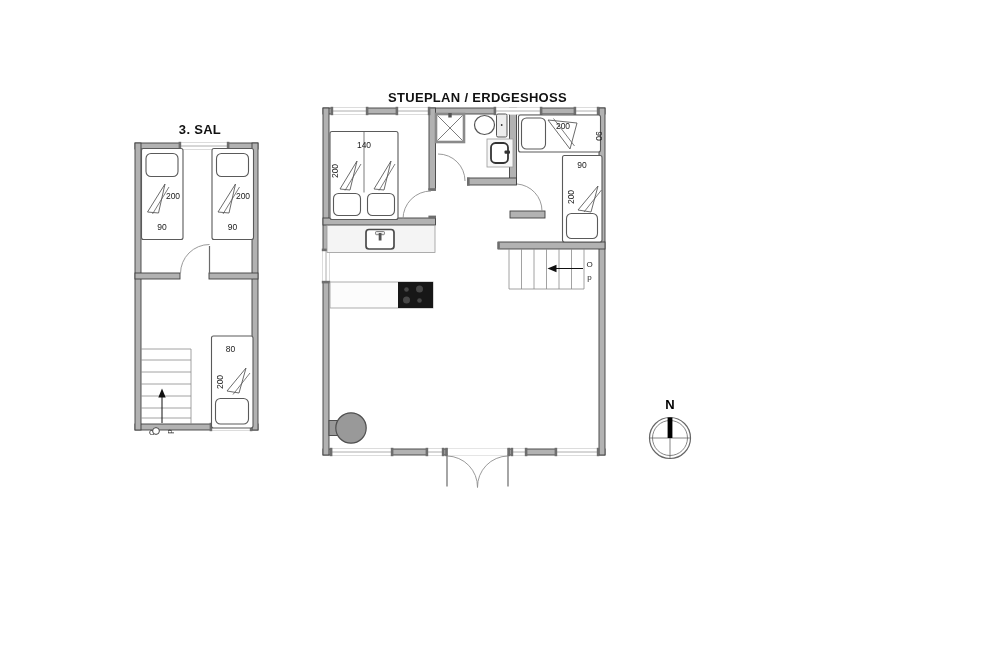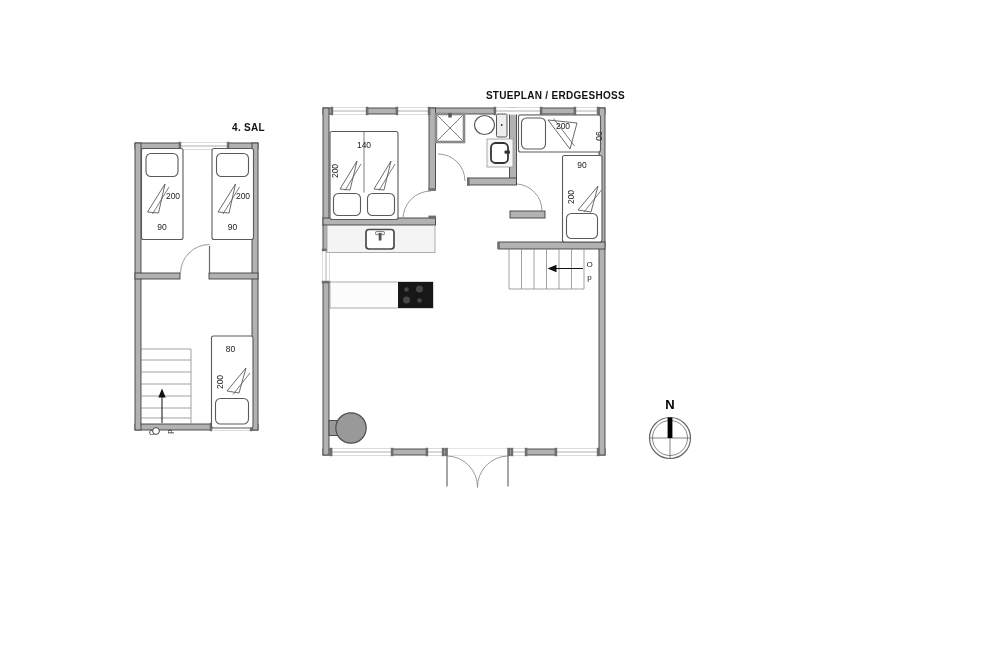--- a/index.html
+++ b/index.html
@@ -1,18 +1,18 @@
 <!DOCTYPE html>
 <html><head>
 <meta charset="utf-8">
 <style>
   html,body{margin:0;padding:0;background:#ffffff;}
   .canvas{position:relative;width:1000px;height:667px;background:#ffffff;overflow:hidden;
           font-family:"Liberation Sans",sans-serif;}
-  .plan-title{position:absolute;text-align:right;font-weight:bold;font-size:10px;
+  .plan-title{position:absolute;text-align:center;font-weight:bold;font-size:13px;
               letter-spacing:.3px;color:#111;}
   svg{position:absolute;overflow:visible;}
   
   .wall{fill:#b2b2b2;stroke:#3f3f3f;stroke-width:.9;}
   .win{fill:#ffffff;}
   .winline{stroke:#9a9a9a;stroke-width:.8;}
   .cap{fill:#6e6e6e;}
   .furn{fill:#ffffff;stroke:#5a5a5a;stroke-width:1.1;}
   .fold{fill:#ffffff;stroke:#5a5a5a;stroke-width:.9;}
   .thin{stroke:#5a5a5a;stroke-width:.8;fill:none;}
@@ -24,21 +24,21 @@
   .arrow{stroke:#111;stroke-width:1;fill:none;}
   .ahead{fill:#111;stroke:none;}
   .counter{fill:#f4f4f4;stroke:#9a9a9a;stroke-width:.8;}
   .compass-ring{fill:none;stroke:#666;}
 </style>
 </head>
 <body>
 
 <div class="canvas">
 
-  <div class="plan-title" style="left:135px;top:122px;width:130px;">4. SAL</div>
+  <div class="plan-title" style="left:135px;top:122px;width:130px;">3. SAL</div>
   <div class="plan-title" style="left:330px;top:90px;width:295px;">STUEPLAN / ERDGESHOSS</div>
 
   <svg style="left:120px;top:118px;" width="155" height="325" viewBox="120 118 155 325">
 
     <g>
       <rect class="wall" x="135" y="143" width="123" height="6"></rect>
       <rect class="wall" x="135" y="424" width="123" height="6"></rect>
       <rect class="wall" x="135" y="143" width="6" height="287"></rect>
       <rect class="wall" x="252" y="143" width="6" height="287"></rect>
     </g>

